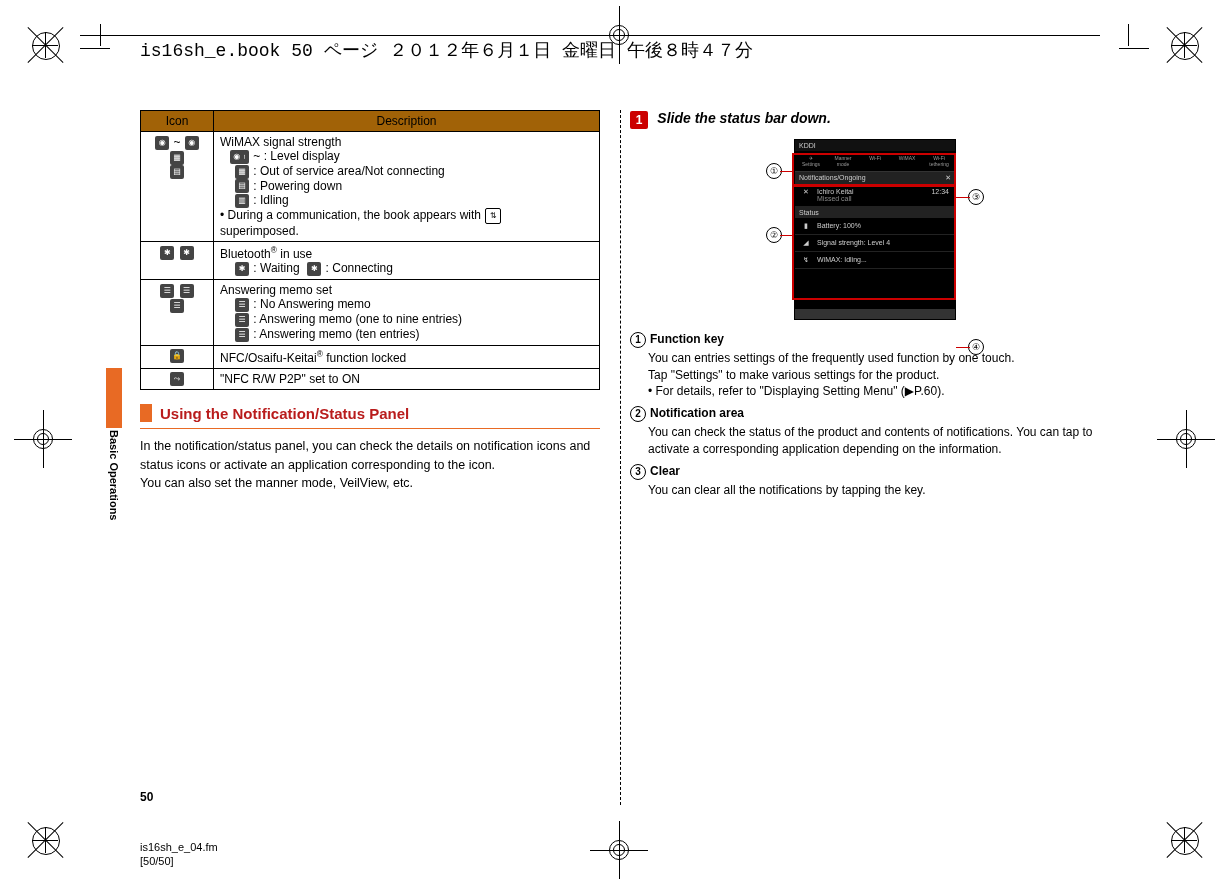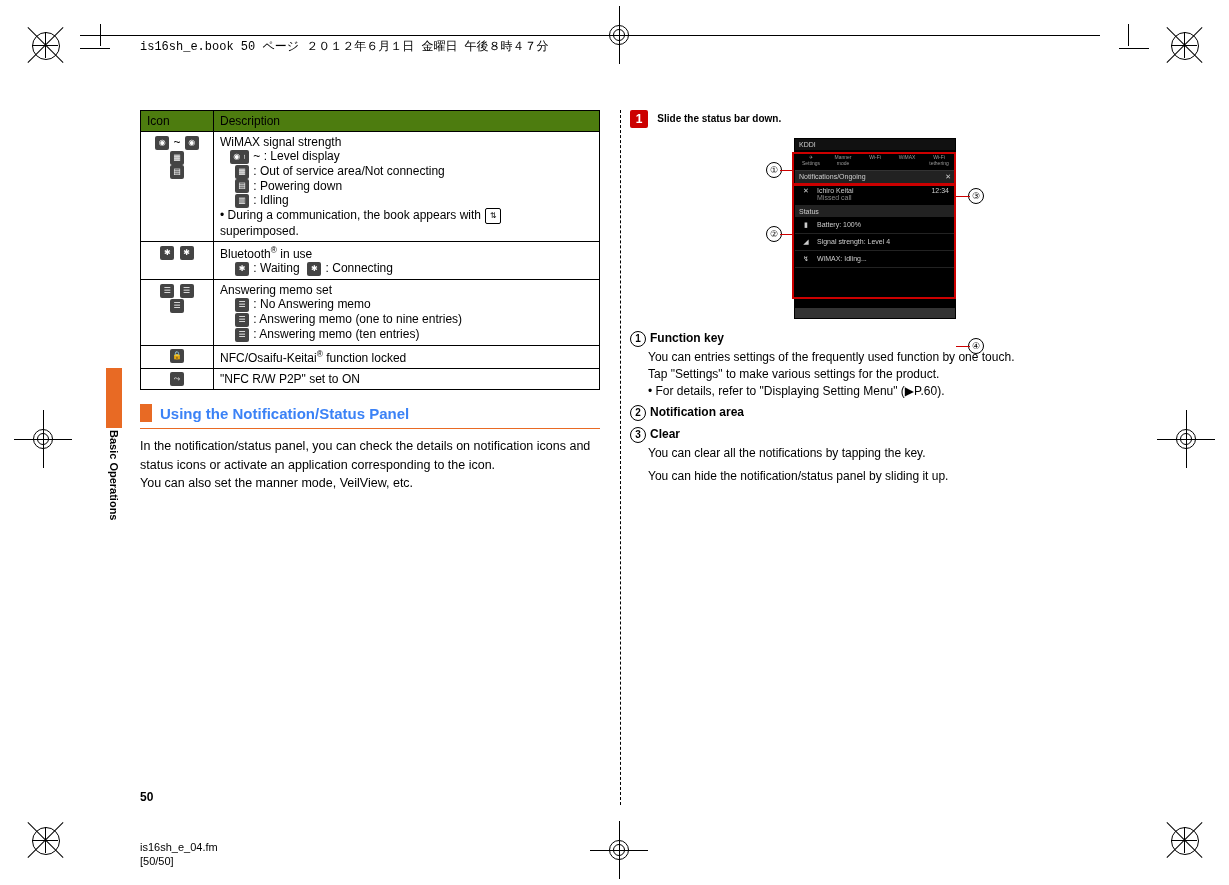--- a/index.html
+++ b/index.html
@@ -26,49 +26,49 @@
   .cropmark .diag::before{content:"";position:absolute;width:1px;height:50px;background:#000;left:50%;top:-7px;transform:rotate(45deg);}
   .cropmark .diag::after{content:"";position:absolute;width:1px;height:50px;background:#000;left:50%;top:-7px;transform:rotate(-45deg);}
   .reg-cross{position:absolute;width:58px;height:58px;}
   .reg-cross::before{content:"";position:absolute;width:100%;height:1px;background:#000;top:50%;}
   .reg-cross::after{content:"";position:absolute;height:100%;width:1px;background:#000;left:50%;}
   .reg-cross .ring{position:absolute;width:18px;height:18px;border:1px solid #000;border-radius:50%;left:19px;top:19px;}
   .reg-cross .ring2{position:absolute;width:10px;height:10px;border:1px solid #000;border-radius:50%;left:23px;top:23px;}
   .hline{position:absolute;height:1px;background:#000;}
   .vline{position:absolute;width:1px;background:#000;}
 
-  .page-header{position:absolute;left:140px;top:38px;font-family:"Courier New",monospace;font-size:12px;}
+  .page-header{position:absolute;left:140px;top:38px;font-family:"Courier New",monospace;font-size:18px;}
 
   .main-columns{
     position:absolute;
     left:140px;
     top:110px;
     width:980px;
     display:flex;
     gap:30px;
   }
   .col{flex:1;min-width:0;}
   .col-left{width:460px;flex:0 0 460px;}
   .col-right{flex:1;}
 
   table.icon-table{border-collapse:collapse;width:100%;font-size:12px;margin-bottom:14px;}
   table.icon-table td,table.icon-table th{border:1px solid #000;padding:3px 6px;vertical-align:top;}
-  table.icon-table th{background:#4d7c0f;font-weight:normal;text-align:left;}
+  table.icon-table th{background:#a16207;font-weight:normal;text-align:center;}
   .icon-cell{width:60px;text-align:center;}
   .mini-icon{display:inline-block;width:14px;height:14px;background:#444;color:#fff;font-size:8px;line-height:14px;text-align:center;border-radius:2px;vertical-align:middle;margin:0 1px;}
 
   .section-head{display:flex;align-items:center;margin:10px 0 6px 0;}
   .section-head .bar{width:12px;height:18px;background:#e86a24;margin-right:8px;}
-  .section-head .text{color:#3b82f6;font-weight:bold;font-size:15px;flex:1;}
+  .section-head .text{color:#b91c1c;font-weight:bold;font-size:15px;flex:1;}
   .section-rule{height:1px;background:#e86a24;margin-bottom:8px;}
 
   .body-text{font-size:12.5px;line-height:1.45;}
 
   .step-num{display:inline-block;width:18px;height:18px;background:#c00;color:#fff;text-align:center;line-height:18px;font-weight:bold;font-size:12px;border-radius:2px;margin-right:6px;vertical-align:middle;}
-  .step-title{font-weight:bold;font-size:10px;}
+  .step-title{font-weight:bold;font-size:14px;font-style:italic;}
 
   .panel-fig{position:relative;margin:10px 0;text-align:center;}
   .panel-phone{position:relative;display:inline-block;width:160px;border:1px solid #000;background:#000;color:#ccc;font-size:8px;text-align:left;}
   .panel-phone .topbar{background:#111;padding:2px 4px;font-size:7px;}
   .panel-phone .fkeys{display:flex;border-bottom:1px solid #333;}
   .panel-phone .fkeys div{flex:1;text-align:center;padding:4px 0;font-size:6px;}
   .panel-phone .fkeys div span{display:block;font-size:5px;color:#999;}
   .panel-phone .sechead{display:flex;justify-content:space-between;background:#222;padding:2px 4px;font-size:7px;}
   .panel-phone .row{display:flex;gap:6px;padding:4px 6px;font-size:7px;border-bottom:1px solid #222;}
   .panel-phone .row .ic{width:10px;text-align:center;}
@@ -278,23 +278,23 @@
         <div class="cline" style="right:-14px;top:208px;width:14px;height:1px;"></div>
       </div>
     </div>
 
     <dl class="definition">
       <dt><span class="num">1</span><span>Function key</span></dt>
       <dd style="white-space:pre-line;">You can entries settings of the frequently used function by one touch.
 Tap "Settings" to make various settings for the product.
 • For details, refer to "Displaying Setting Menu" (▶P.60).</dd>
       <dt><span class="num">2</span><span>Notification area</span></dt>
+      <dd style="white-space:pre-line;">You can check the status of the product and contents of notifications. You can tap to activate a corresponding application depending on the information.</dd>
       <dt><span class="num">3</span><span>Clear</span></dt>
       <dd style="white-space:pre-line;">You can clear all the notifications by tapping the key.</dd>
-      <dd style="white-space:pre-line;">You can hide the notification/status panel by sliding it up.</dd>
     </dl>
   </div>
 </div>
 
 <div class="divider"></div>
 
 <div class="pagenum">50</div>
 <div class="footer">
   <div>is16sh_e_04.fm</div>
   <div>[50/50]</div>

